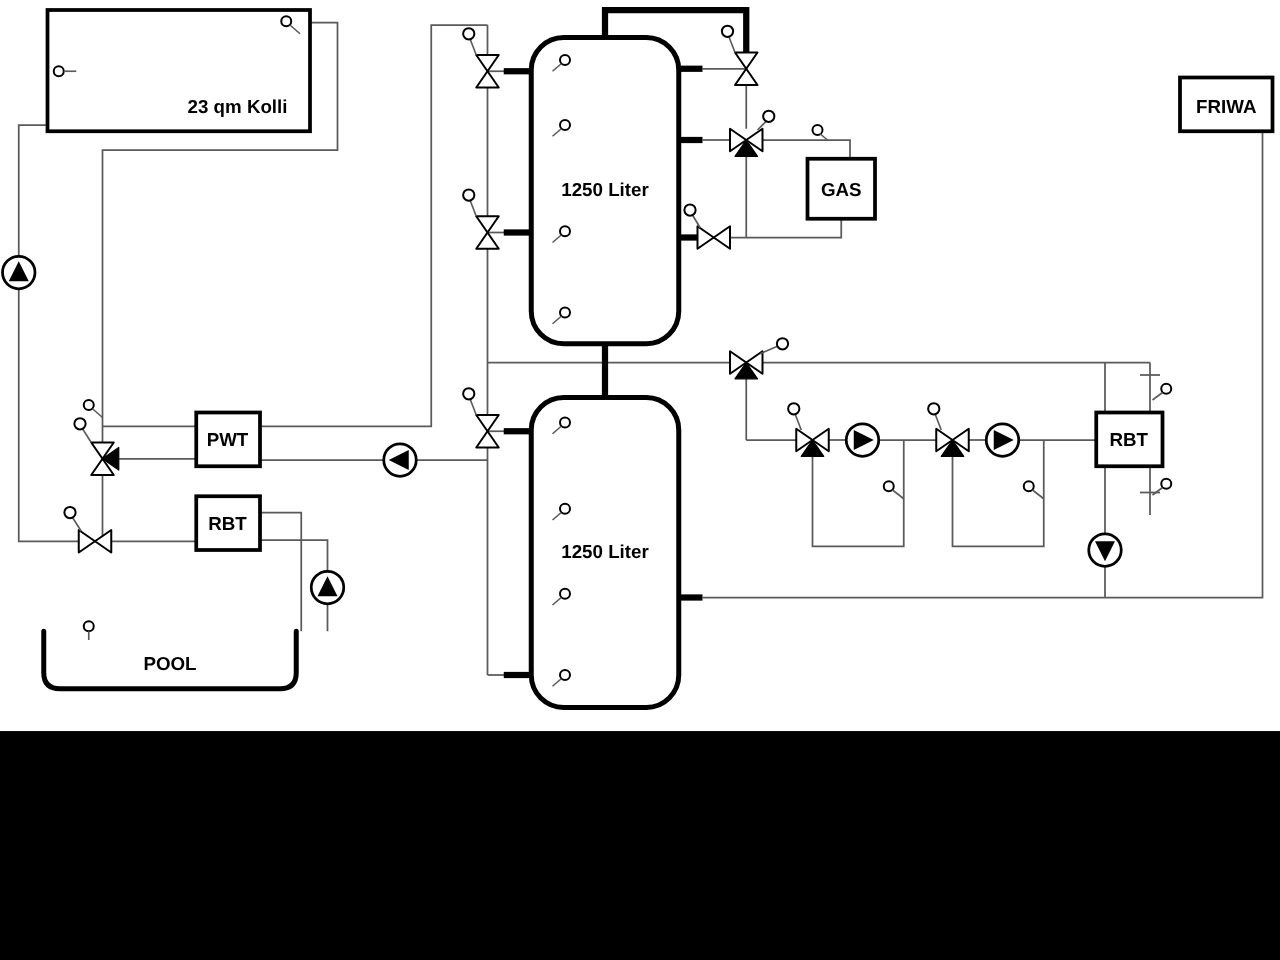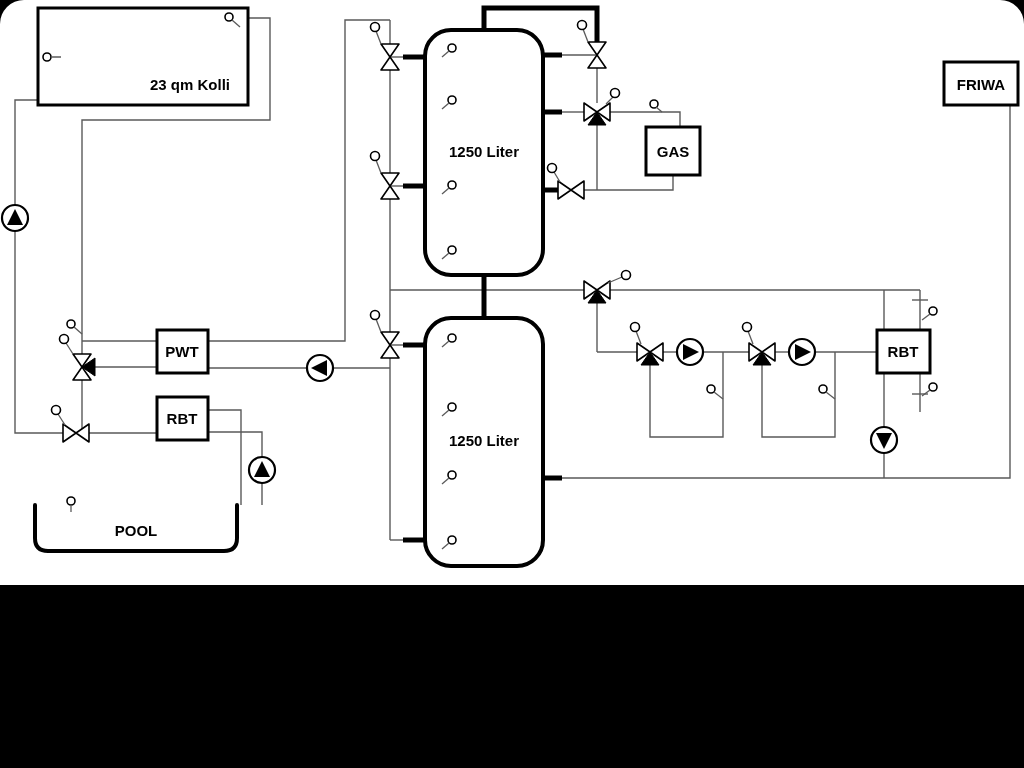--- a/index.html
+++ b/index.html
@@ -1,16 +1,16 @@
 <!DOCTYPE html>
 <html><head>
 <meta charset="utf-8">
 <style>
   html,body{margin:0;padding:0;background:#000;}
-  .canvas{position:relative;width:1024px;height:768px;background:#000;overflow:hidden;border-radius:24px;}
+  .canvas{position:relative;width:1024px;height:768px;background:#000;overflow:hidden;}
   svg{display:block;}
   .thin{stroke:#5a5a5a;stroke-width:1.4;fill:none;}
   .thick{stroke:#000;stroke-width:5;fill:none;}
   .box{fill:#fff;stroke:#000;stroke-width:3;}
   .tank{fill:#fff;stroke:#000;stroke-width:4;}
   .pool{fill:none;stroke:#000;stroke-width:4;stroke-linecap:round;}
   .valve{fill:#fff;stroke:#000;stroke-width:1.6;stroke-linejoin:round;}
   .valve-b{fill:#000;stroke:#000;stroke-width:1;stroke-linejoin:round;}
   .pump{fill:#fff;stroke:#000;stroke-width:2.2;}
   .ptri{fill:#000;stroke:none;}

